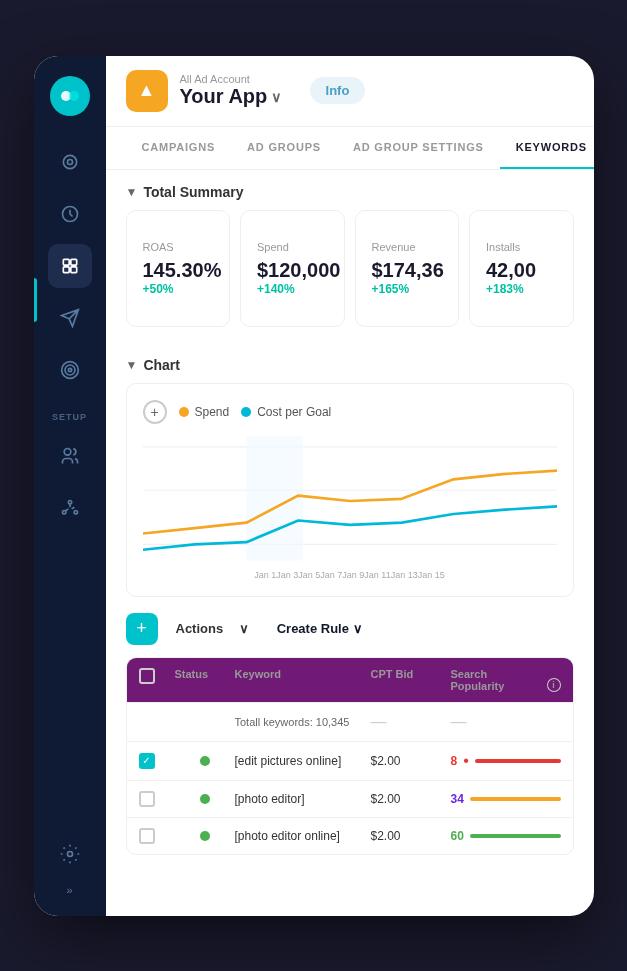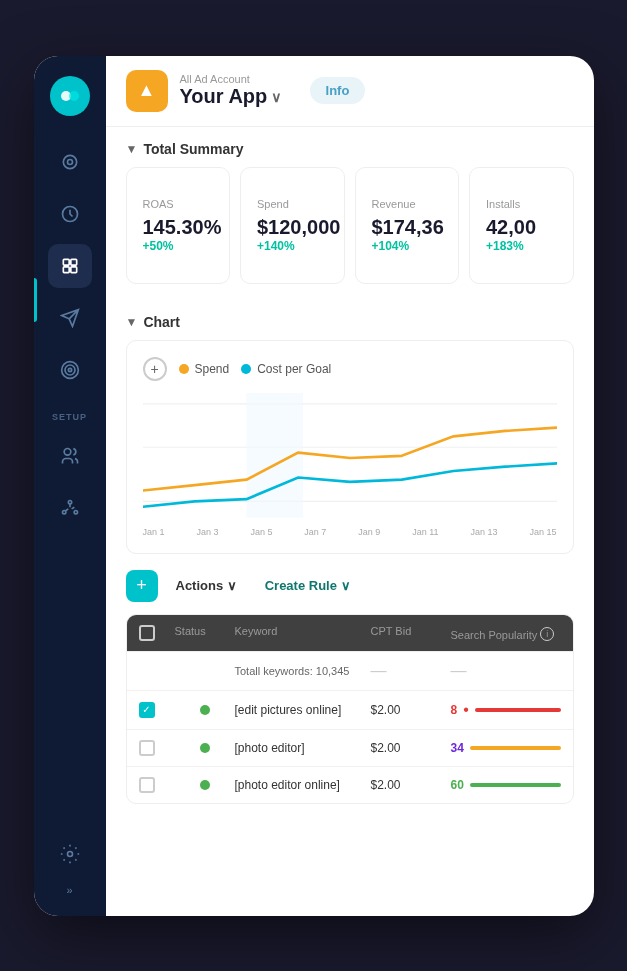--- a/index.html
+++ b/index.html
@@ -306,21 +306,21 @@
       height: 130px;
     }
 
     .chart-svg {
       width: 100%;
       height: 100%;
     }
 
     .chart-labels {
       display: flex;
-      justify-content: space-between;
+      justify-content: center;
       padding: 4px 0 0;
       font-size: 9px;
       color: #aaa;
     }
 
     
     .keywords-section {
       padding: 0 20px 16px;
     }
 
@@ -341,54 +341,54 @@
       justify-content: center;
       color: #fff;
       font-size: 18px;
       cursor: pointer;
       font-weight: 300;
     }
 
     .action-dropdown {
       display: flex;
       align-items: center;
+      gap: 16px;
+      font-size: 13px;
+      font-weight: 600;
+      color: #333;
+      cursor: pointer;
+      padding: 6px 10px;
+    }
+
+    .create-rule-dropdown {
+      display: flex;
+      align-items: center;
       gap: 4px;
       font-size: 13px;
       font-weight: 600;
-      color: #333;
-      cursor: pointer;
-      padding: 6px 10px;
-    }
-
-    .create-rule-dropdown {
-      display: flex;
-      align-items: center;
-      gap: 4px;
-      font-size: 13px;
-      font-weight: 600;
-      color: #0f766e;
+      color: #0f172a;
       cursor: pointer;
       padding: 6px 10px;
     }
 
     .table-wrapper {
       border: 1px solid #eee;
       border-radius: 10px;
       overflow: hidden;
     }
 
     .table-header {
       display: grid;
       grid-template-columns: 36px 60px 1fr 80px 110px;
-      background: #404040;
+      background: #701a75;
       border-bottom: 1px solid #eee;
       padding: 10px 12px;
       font-size: 11px;
       color: #999;
-      font-weight: 400;
+      font-weight: 700;
     }
 
     .table-total-row {
       display: grid;
       grid-template-columns: 36px 60px 1fr 80px 110px;
       padding: 10px 12px;
       font-size: 11px;
       color: #666;
       border-bottom: 1px solid #f0f0f0;
       align-items: center;
@@ -564,20 +564,27 @@
       <div class="app-info">
         <span class="app-account-label">All Ad Account</span>
         <div class="app-name">
           <span>Your App</span>
           <span class="chevron">∨</span>
         </div>
       </div>
       <div class="info-badge">Info</div>
     </div>
 
+    <div class="nav-tabs">
+      <div class="nav-tab">CAMPAIGNS</div>
+      <div class="nav-tab">AD GROUPS</div>
+      <div class="nav-tab">AD GROUP SETTINGS</div>
+      <div class="nav-tab active">KEYWORDS</div>
+
+    </div>
 
     <div class="content-area">
 
       <div class="section-header">
         <span class="chevron-icon">▼</span>
         <span>Total Summary</span>
       </div>
 
       <div class="metrics-row">
         <div class="metric-card">
@@ -586,21 +593,21 @@
           <div class="metric-change">+50%</div>
         </div>
         <div class="metric-card">
           <div class="metric-label">Spend</div>
           <div class="metric-value">$120,000</div>
           <div class="metric-change">+140%</div>
         </div>
         <div class="metric-card">
           <div class="metric-label">Revenue</div>
           <div class="metric-value">$174,36</div>
-          <div class="metric-change">+104%</div>
+          <div class="metric-change">+165%</div>
         </div>
         <div class="metric-card">
           <div class="metric-label">Installs</div>
           <div class="metric-value">42,00</div>
           <div class="metric-change">+183%</div>
         </div>
       </div>
 
       <div class="section-header">
         <span class="chevron-icon">▼</span>

